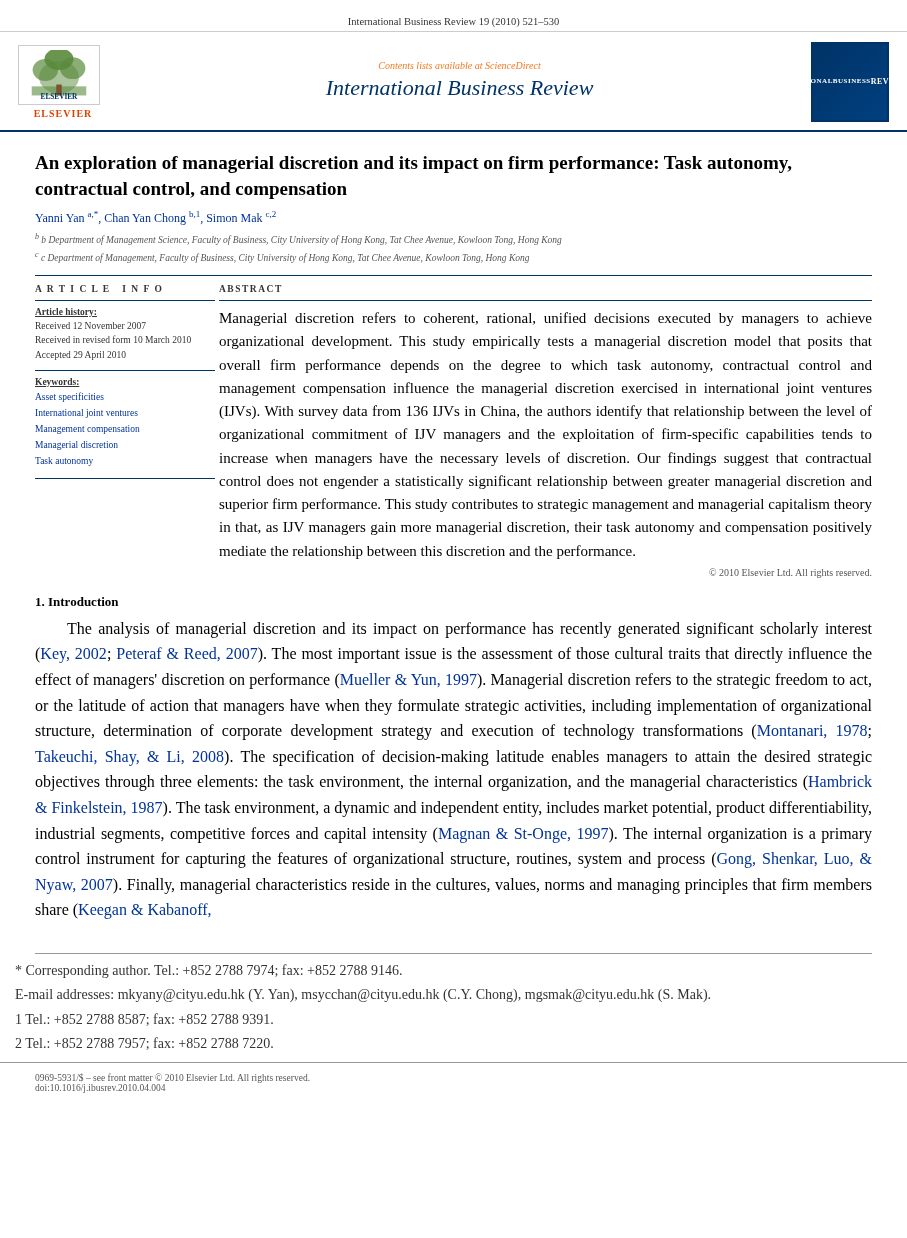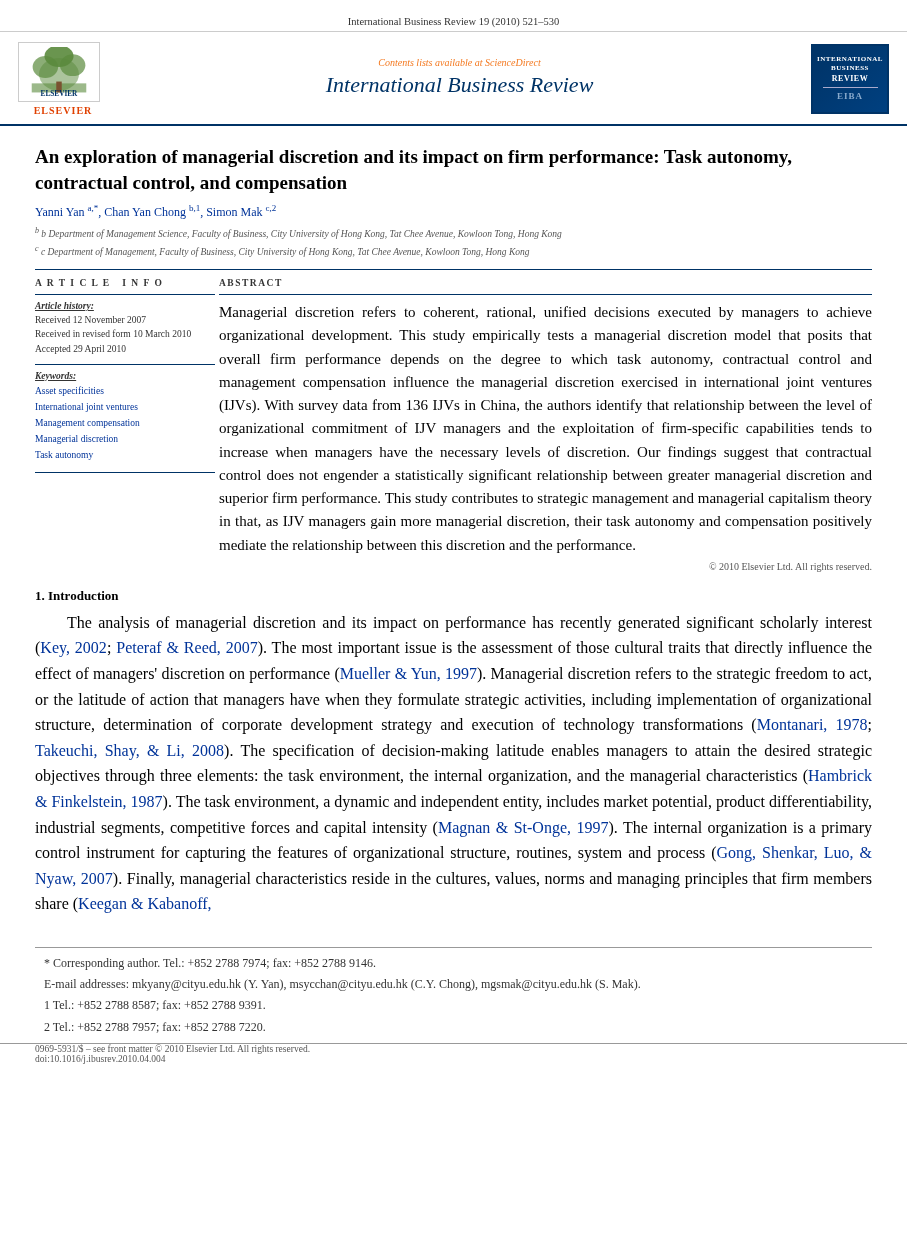--- a/index.html
+++ b/index.html
@@ -84,25 +84,25 @@
     }
     .journal-homepage {
       font-size: 10px;
       color: #555;
     }
     .journal-homepage span {
       color: #f47920;
     }
     .ibr-logo {
       width: 78px;
-      height: 70px;
+      height: 80px;
       background: linear-gradient(135deg, #003366 0%, #004080 100%);
       border: 2px solid #003366;
       display: flex;
-      flex-direction: column;
+      flex-direction: row;
       align-items: center;
       justify-content: center;
       color: #fff;
       font-size: 7.5px;
       font-weight: bold;
       line-height: 1.3;
       padding: 4px;
     }
     
     .article-content {
@@ -158,21 +158,20 @@
       letter-spacing: 1.5px;
       text-transform: uppercase;
       color: #333;
       margin-bottom: 5px;
     }
     .info-subsection {
       margin-bottom: 8px;
     }
     .info-subsection .sub-label {
       font-size: 9.5px;
-      font-style: italic;
       font-weight: bold;
       color: #333;
       text-decoration: underline;
       margin-bottom: 2px;
     }
     .info-subsection .info-text {
       font-size: 9.5px;
       color: #333;
       line-height: 1.5;
     }
@@ -218,30 +217,30 @@
     .body-text p {
       margin-bottom: 6px;
       text-indent: 2em;
     }
     
     .footer-divider {
       border-top: 1px solid #999;
       margin: 14px 35px 6px 35px;
     }
     .footnotes {
-      padding: 0 44px;
-      font-size: 12px;
+      padding: 0 15px;
+      font-size: 14px;
       color: #333;
       line-height: 1.6;
     }
     .footnotes .fn-item {
       margin-bottom: 2px;
     }
     .journal-footer {
-      padding: 0 35px 6px 35px;
+      padding: 10px 35px 6px 35px;
       font-size: 9.5px;
       color: #555;
       border-top: 1px solid #999;
       margin-top: 6px;
     }
   </style>
 </head>
 <body>
 
 <div class="page">

